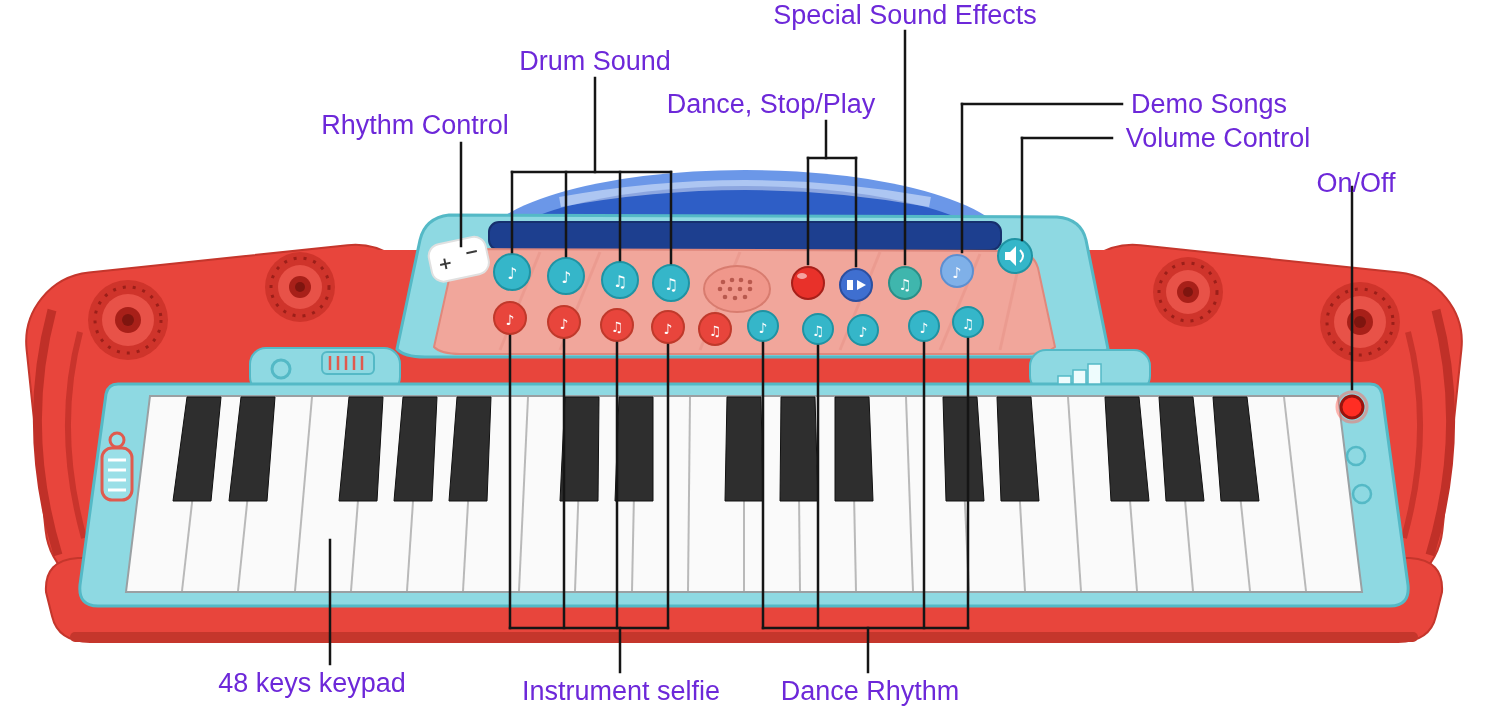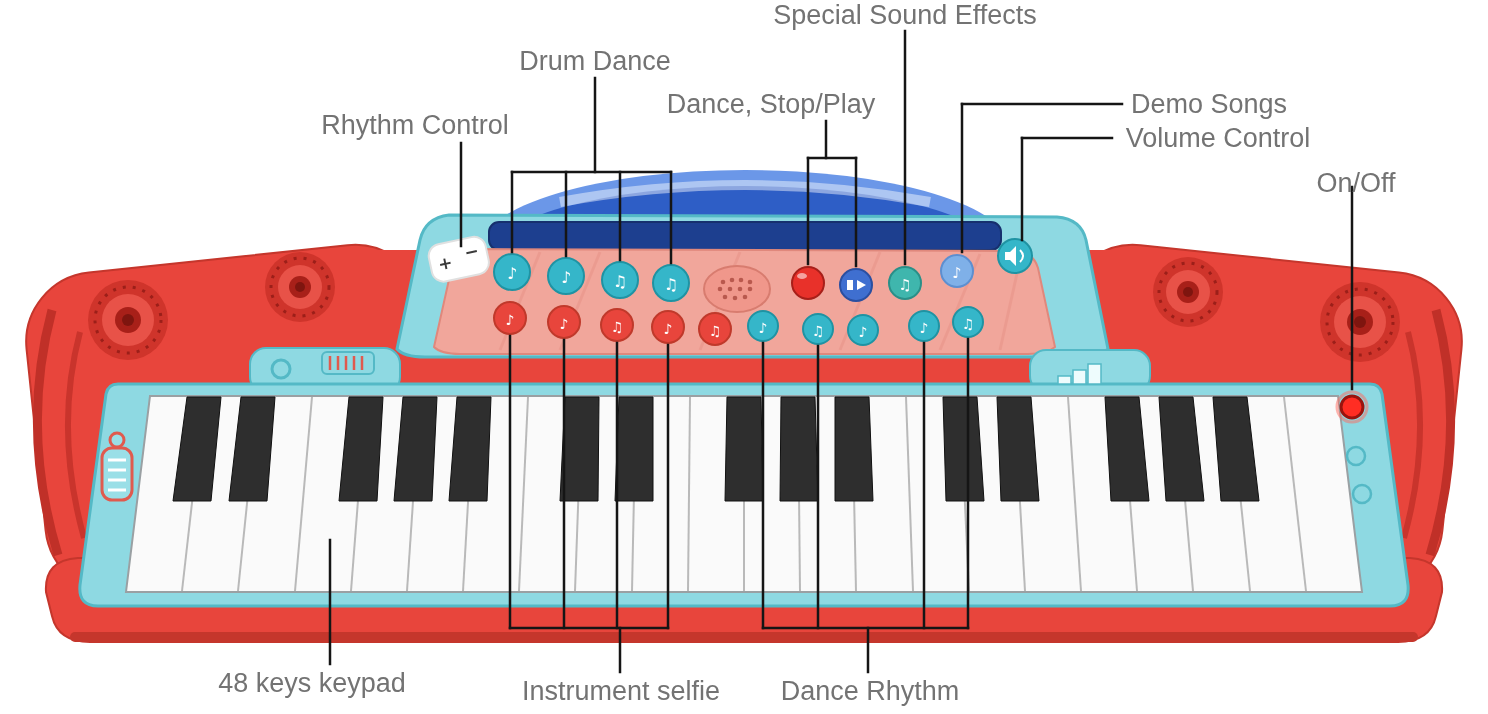--- a/index.html
+++ b/index.html
@@ -3,21 +3,21 @@
 <meta charset="utf-8">
 <style>
   html,body{margin:0;padding:0;background:#fff;}
   .stage{
     position:relative;width:1488px;height:714px;background:#ffffff;overflow:hidden;
     font-family:"Liberation Sans", sans-serif;
   }
   .stage svg{position:absolute;left:0;top:0;}
   .label{
     position:absolute;transform:translateX(-50%);
-    font-size:27px;line-height:30px;color:#737373;white-space:nowrap;
+    font-size:27px;line-height:30px;color:#6d28d9;white-space:nowrap;
     font-family:"Liberation Sans", sans-serif;
   }
   svg text.icon{
     font-family:"DejaVu Sans", sans-serif;
     fill:#ffffff;text-anchor:middle;
   }
   svg text.mark{
     font-family:"DejaVu Sans", sans-serif;
     fill:#3a3a3a;text-anchor:middle;font-weight:bold;
   }
@@ -312,21 +312,21 @@
       <line x1="818" y1="346" x2="818" y2="628"></line>
       <line x1="924" y1="343" x2="924" y2="628"></line>
       <line x1="968" y1="339" x2="968" y2="628"></line>
       <line x1="763" y1="628" x2="968" y2="628"></line>
       <line x1="868" y1="628" x2="868" y2="672"></line>
     </g>
   </g>
 </svg>
 
   <div class="label" style="left:905px;top:0px">Special Sound Effects</div>
-  <div class="label" style="left:595px;top:46px">Drum Dance</div>
+  <div class="label" style="left:595px;top:46px">Drum Sound</div>
   <div class="label" style="left:771px;top:89px">Dance, Stop/Play</div>
   <div class="label" style="left:1209px;top:89px">Demo Songs</div>
   <div class="label" style="left:1218px;top:123px">Volume Control</div>
   <div class="label" style="left:1356px;top:168px">On/Off</div>
   <div class="label" style="left:415px;top:110px">Rhythm Control</div>
   <div class="label" style="left:312px;top:668px">48 keys keypad</div>
   <div class="label" style="left:621px;top:676px">Instrument selfie</div>
   <div class="label" style="left:870px;top:676px">Dance Rhythm</div>
 </div>
 

